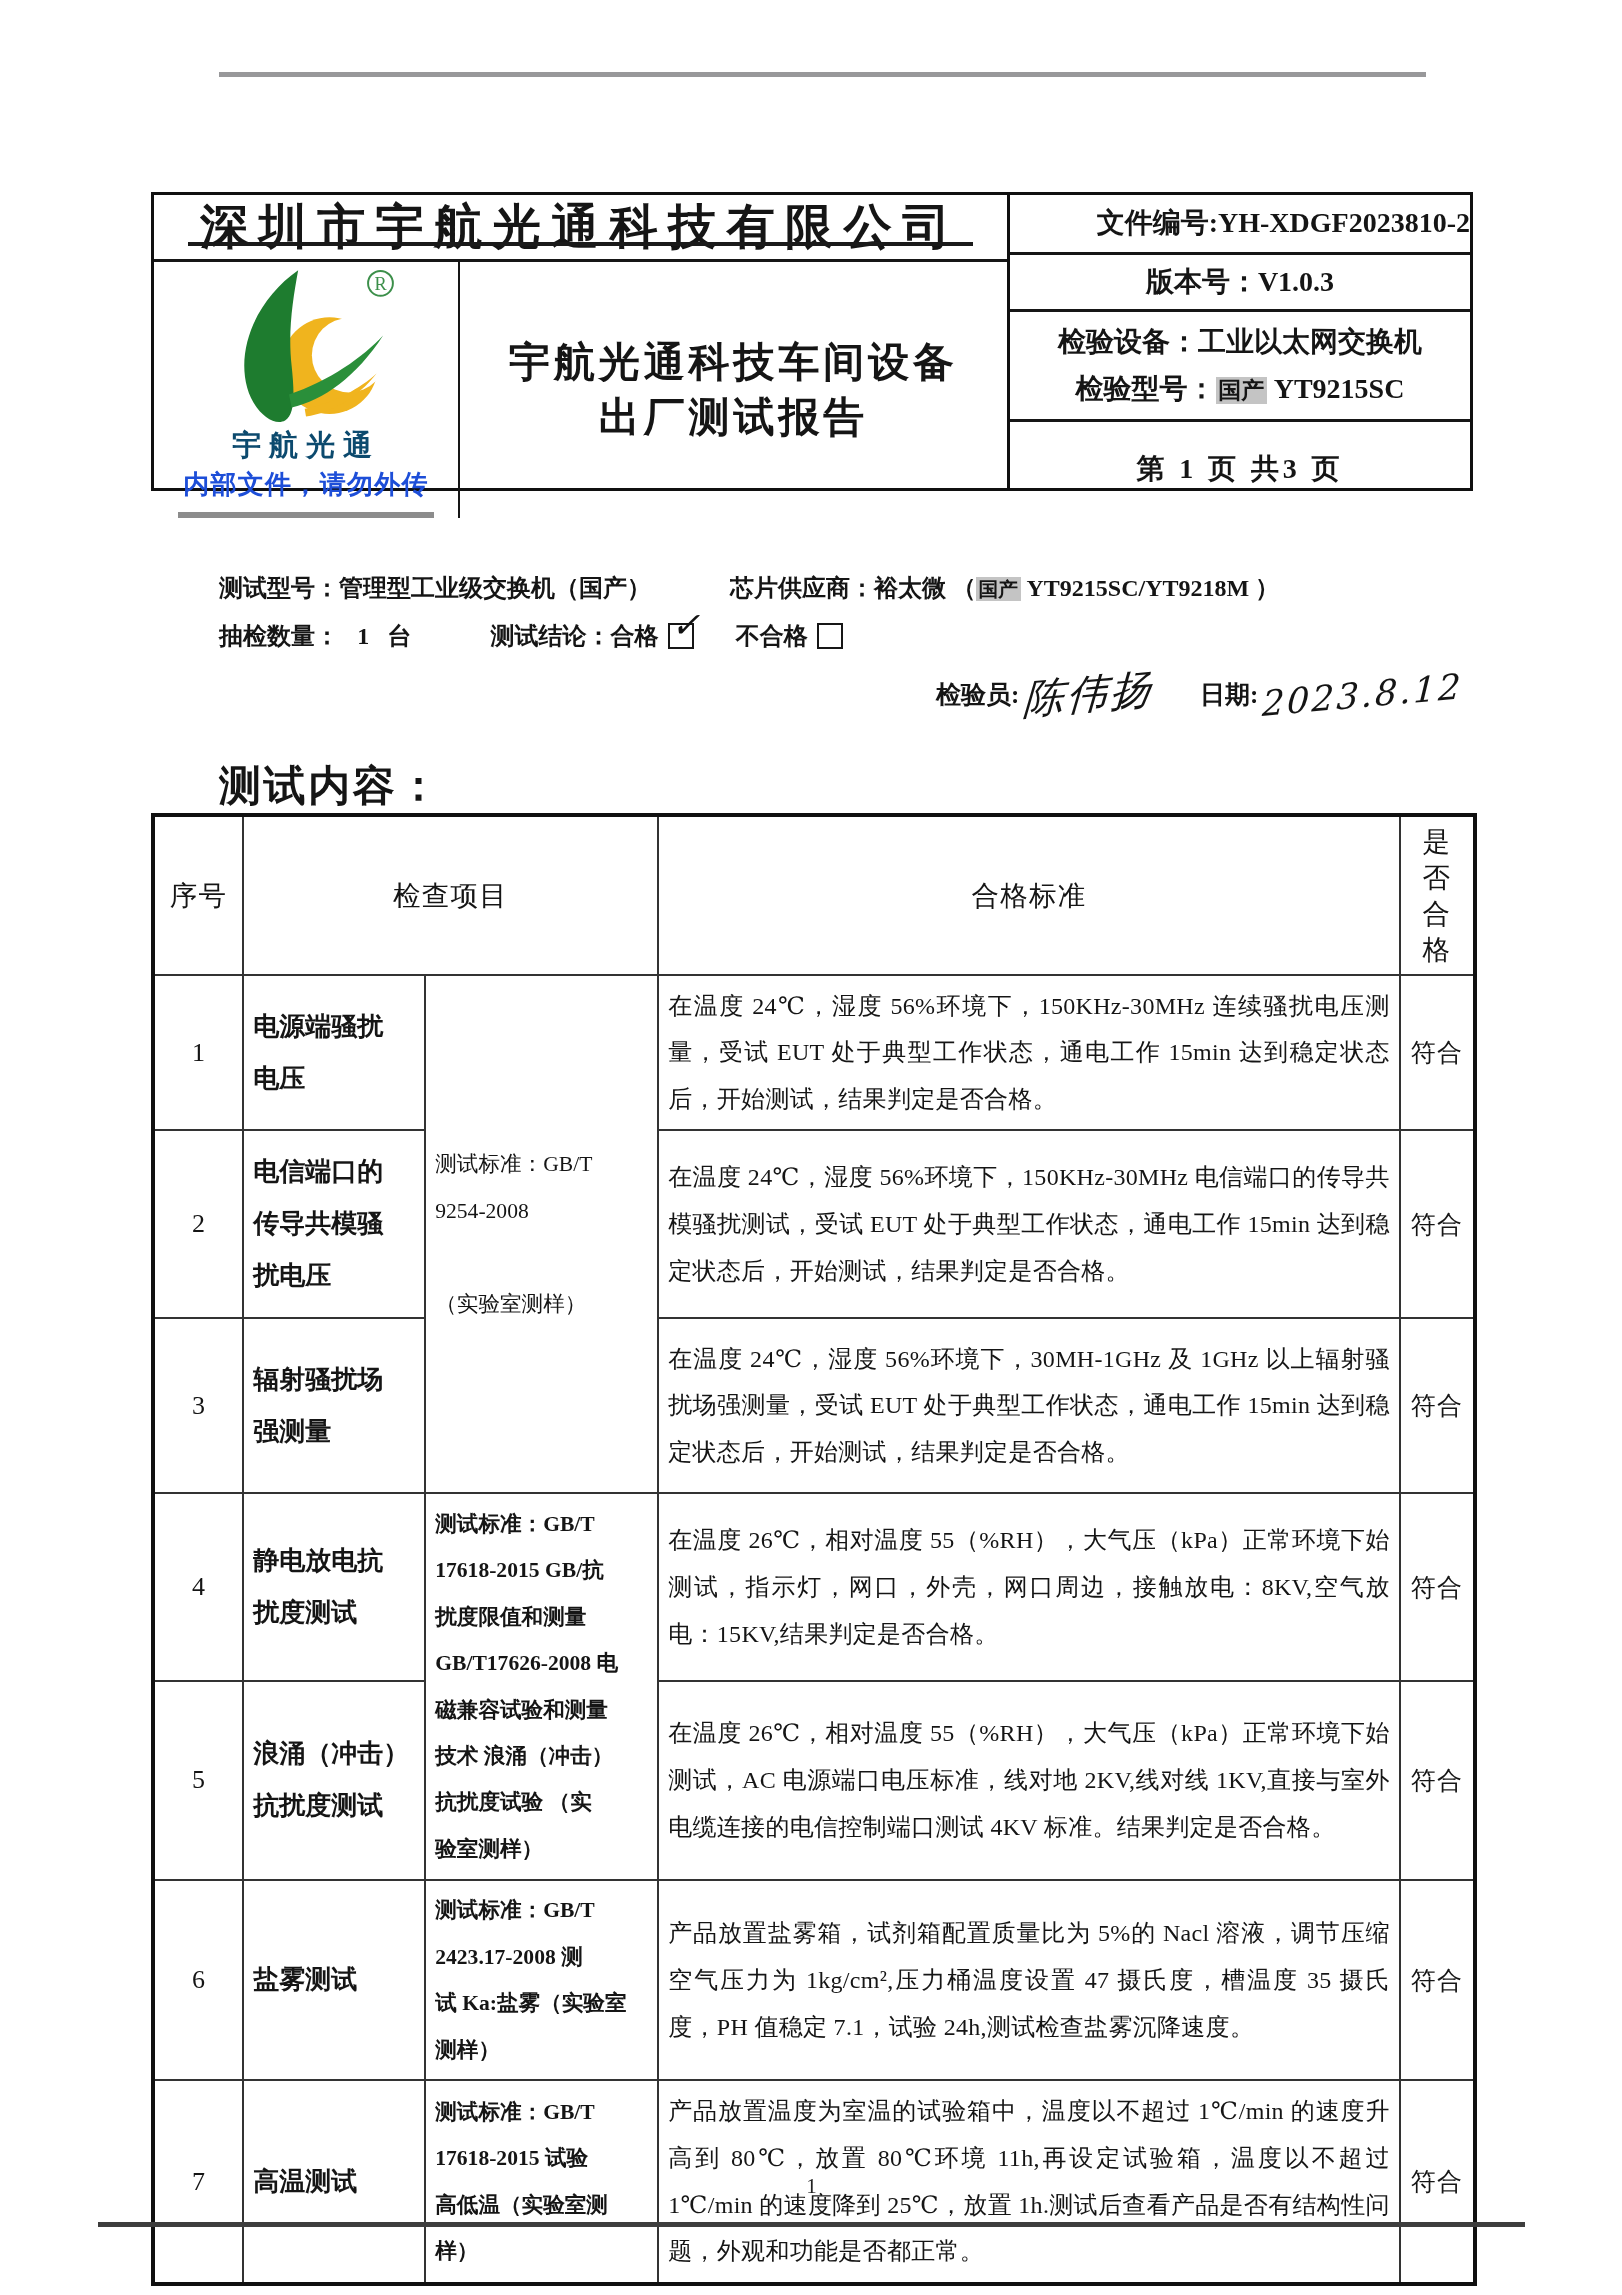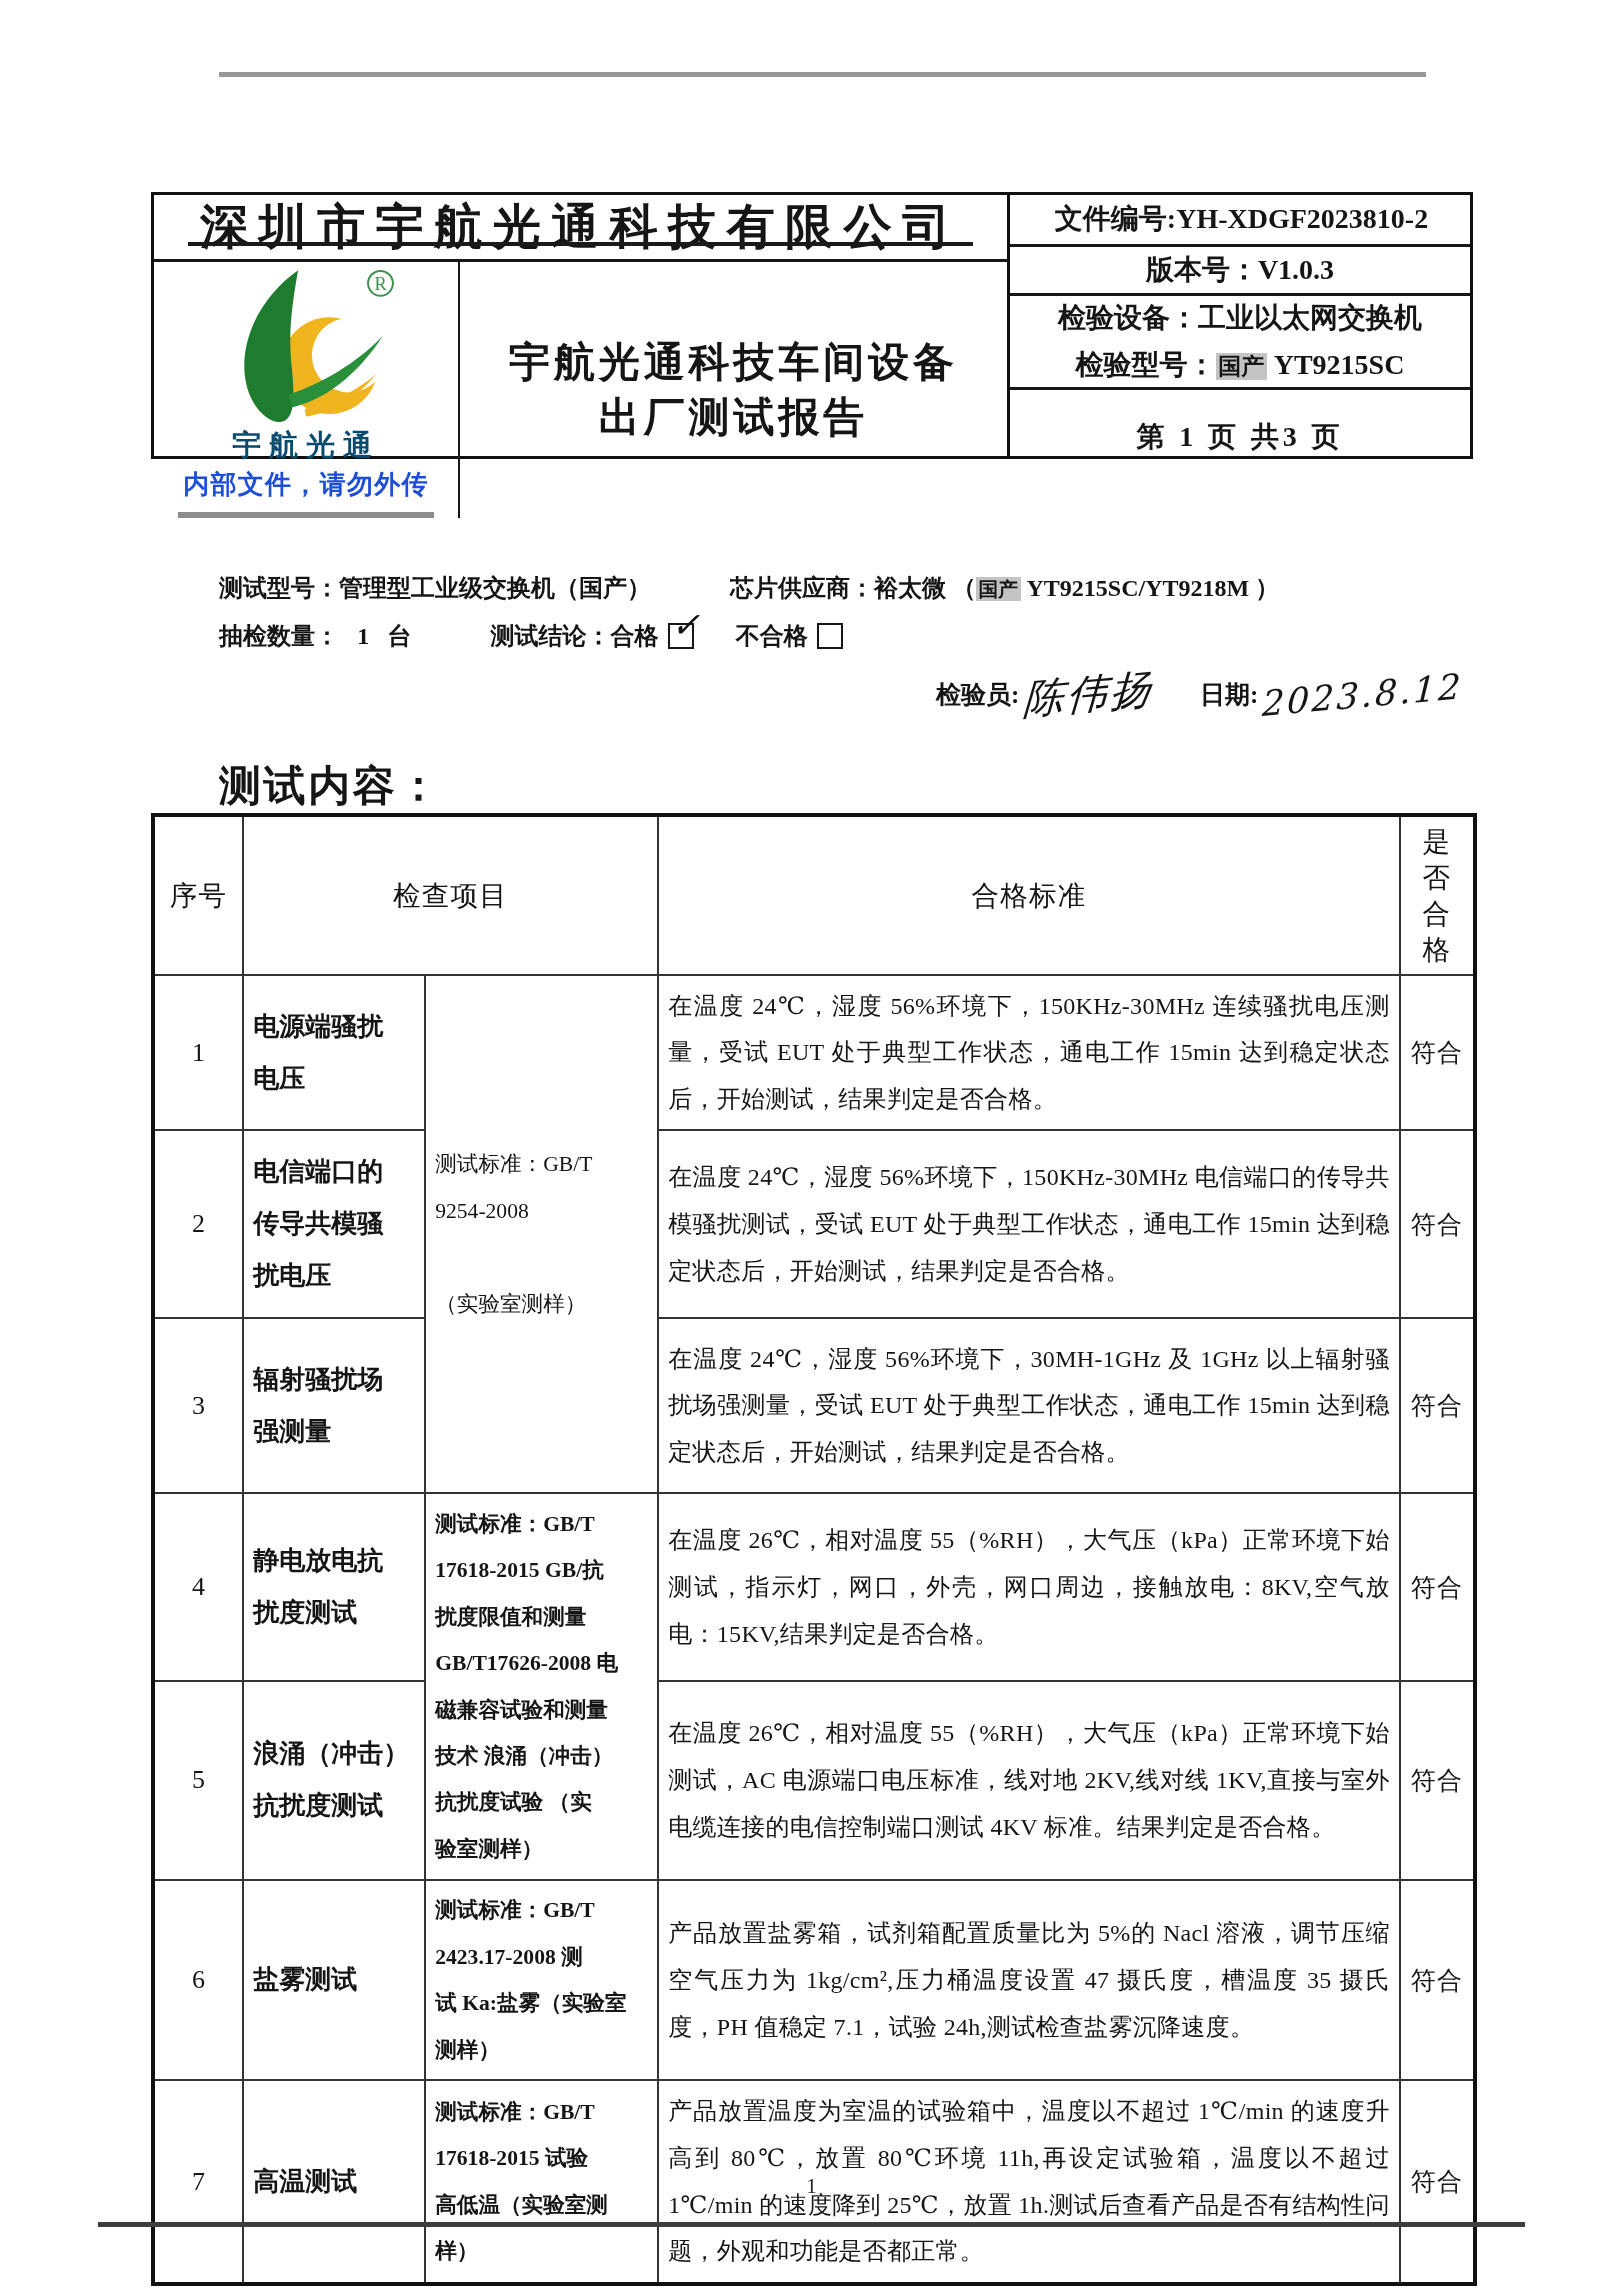--- a/index.html
+++ b/index.html
@@ -8,36 +8,36 @@
     font-family:"Liberation Serif","DejaVu Serif",serif;color:#151515;
     overflow:hidden;
   }
   .abs{position:absolute;}
   
   .top-rule{left:219px;top:72px;width:1207px;height:5.2px;background:#98989a;}
   .bottom-rule{left:98px;top:2222px;width:1427px;height:5.2px;background:#3d3d3d;}
   .footer-num{left:98px;top:2174px;width:1427px;text-align:center;font-size:21px;color:#222;}
 
   
-  .hdr{left:151px;top:192px;width:1322px;height:267px;border:3.9px solid #101010;display:flex;box-sizing:border-box;background:#fff;}
+  .hdr{left:151px;top:192px;width:1322px;height:299px;border:3.9px solid #101010;display:flex;box-sizing:border-box;background:#fff;}
   .hdr-left{width:856px;display:flex;flex-direction:column;border-right:3.3px solid #101010;box-sizing:border-box;}
   .company{height:128px;border-bottom:3.3px solid #161616;position:relative;display:flex;align-items:center;justify-content:center;box-sizing:border-box;}
   .company-name{font-size:48px;font-weight:bold;letter-spacing:10.5px;white-space:nowrap;}
   .company-underline{position:absolute;left:4%;right:4%;bottom:13px;height:3.9px;background:#1a1a1a;}
   .logo-title{flex:1;display:flex;}
   .logo-cell{width:306px;border-right:2.6px solid #161616;box-sizing:border-box;position:relative;display:flex;flex-direction:column;align-items:center;justify-content:flex-start;padding-top:3.9px;}
   .brand{color:#0c4a6e;font-size:29px;font-weight:bold;letter-spacing:7.9px;line-height:1.05;}
   .notice{color:#1d4ed8;font-size:26px;font-weight:bold;letter-spacing:1.3px;margin-top:6.5px;white-space:nowrap;}
   .logo-bar{width:84%;height:5.9px;background:#8c8c8c;margin-top:10.5px;}
   .title-cell{flex:1;display:flex;flex-direction:column;align-items:center;justify-content:center;gap:0;}
   .title-line{font-size:41px;font-weight:bold;letter-spacing:3.9px;white-space:nowrap;}
 
   .hdr-right{flex:1;display:flex;flex-direction:column;box-sizing:border-box;}
   .hr-row{box-sizing:border-box;display:flex;align-items:center;justify-content:center;font-size:28px;font-weight:bold;}
-  .hr-r1{height:62px;border-bottom:3.3px solid #161616;justify-content:center;padding-left:3px;white-space:nowrap;}
+  .hr-r1{height:62px;border-bottom:3.3px solid #161616;justify-content:flex-end;padding-left:3px;white-space:nowrap;}
   .hr-r2{height:59px;border-bottom:3.3px solid #161616;}
   .hr-r3{height:114px;border-bottom:3.3px solid #161616;flex-direction:column;gap:9.2px;}
   .hr-r3 .ln{white-space:nowrap;}
   .hr-r4{flex:1;letter-spacing:3.9px;margin-top:28px;}
   .hl{background:#c4c4c4;font-size:0.82em;padding:1.3px 2.6px;}
   .latin{font-family:"Liberation Serif","DejaVu Serif",serif;}
 
   
   .info-line1{left:219px;top:572px;width:1243px;font-size:24px;font-weight:bold;white-space:nowrap;}
   .info-line2{left:219px;top:620px;width:982px;font-size:24px;font-weight:bold;white-space:nowrap;display:flex;align-items:center;}

